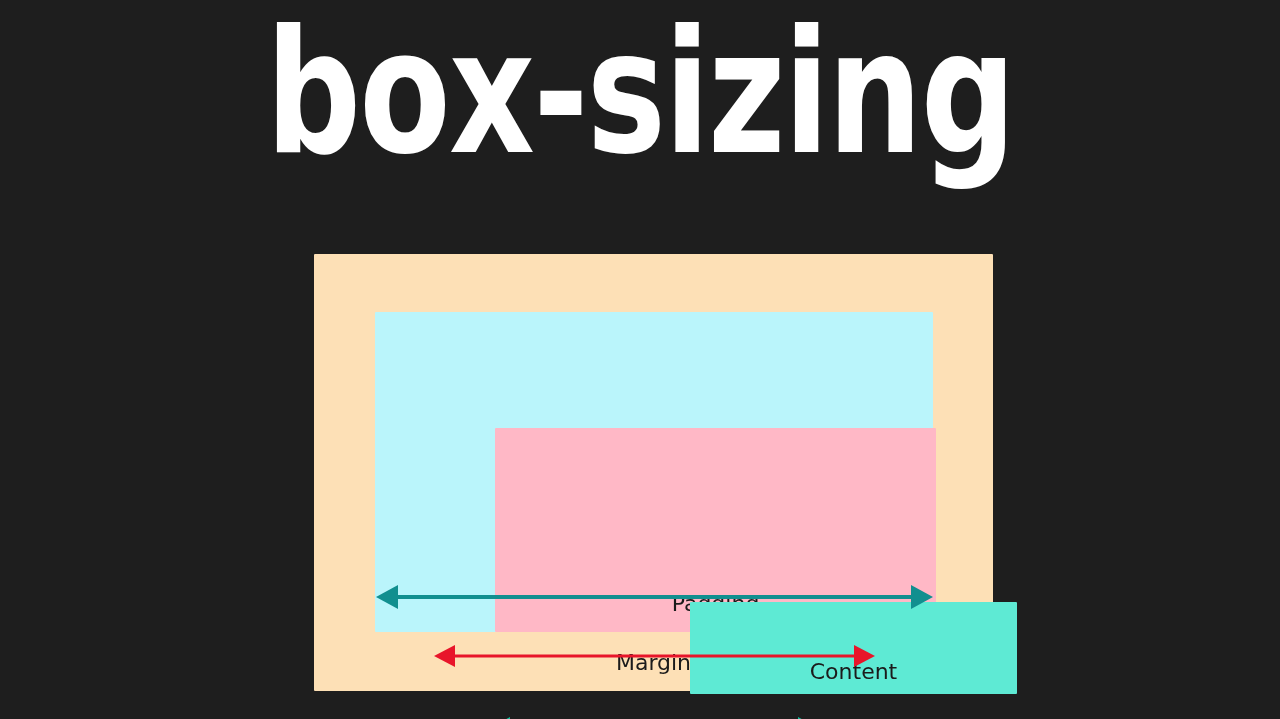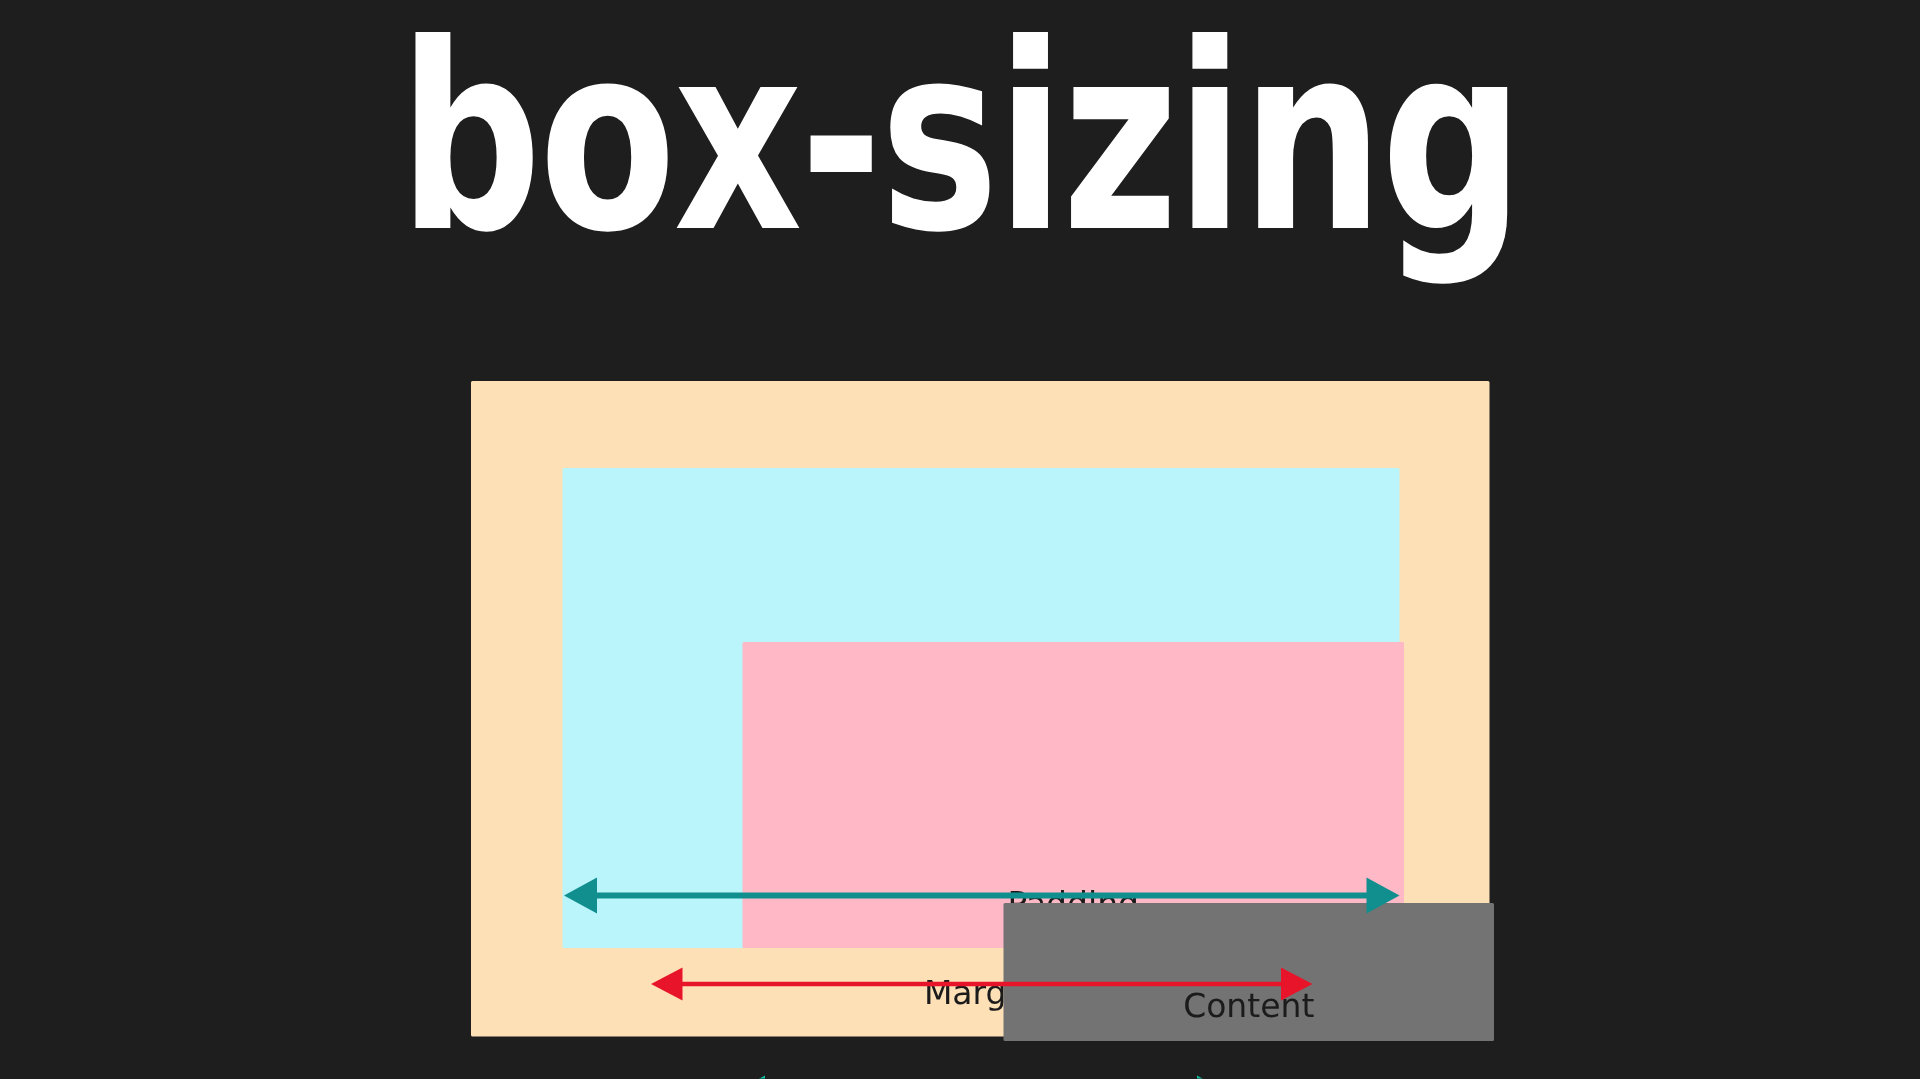--- a/index.html
+++ b/index.html
@@ -75,23 +75,23 @@
   
   .padding-box {
     left:120px; top:116px;
     width:441px; height:204px;
     background:#ffb8c6;
   }
   .padding-box > .box-label { bottom:16px; }
 
   
   .content-box {
-    left:174px; top:174px;
+    left:195px; top:174px;
     width:327px; height:92px;
-    background:#737373;
+    background:#5eead4;
   }
   .content-box > .box-label { bottom:10px; }
 
   
   .arrow {
     position:absolute;
     overflow:visible;
   }
   .arrow-border  { left:62px;  top:329px; }
   .arrow-padding { left:120px; top:389px; }

